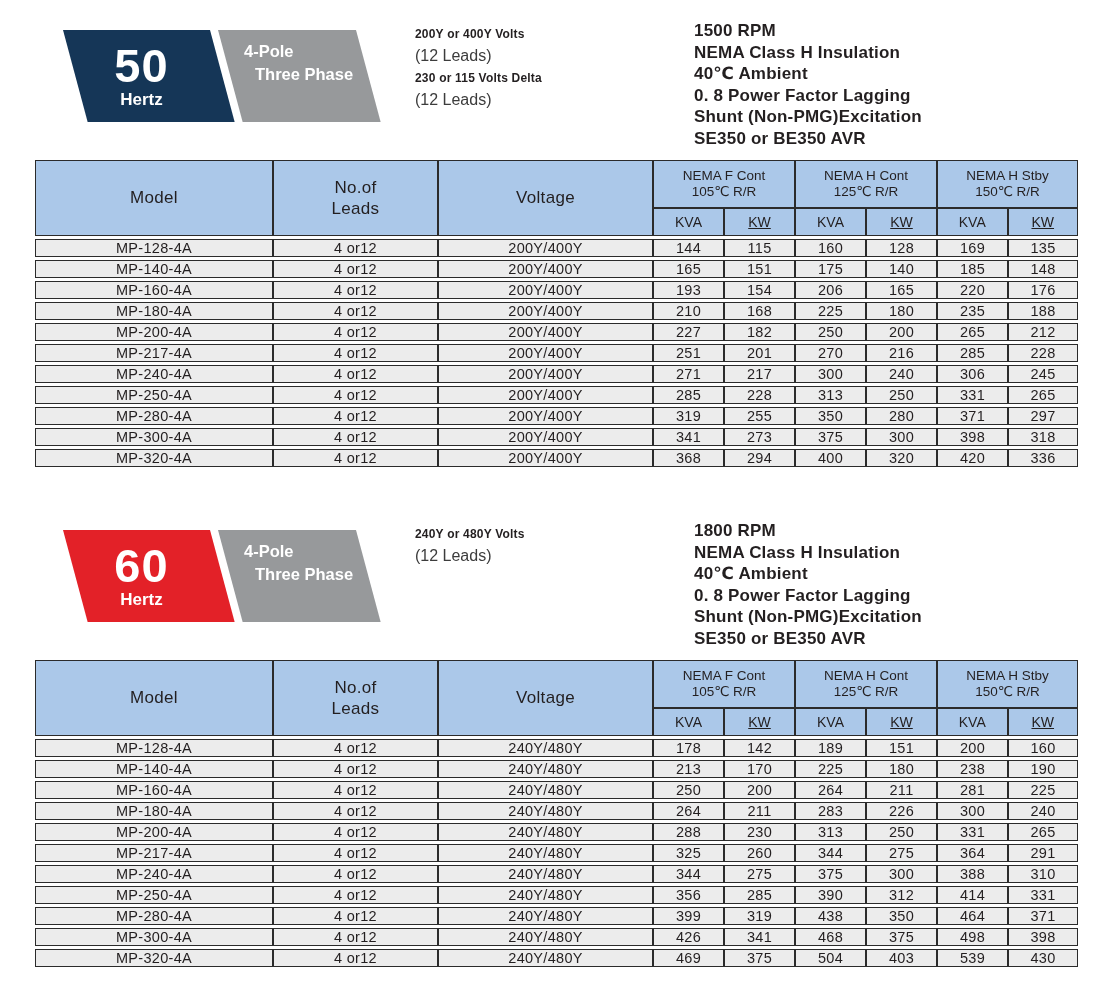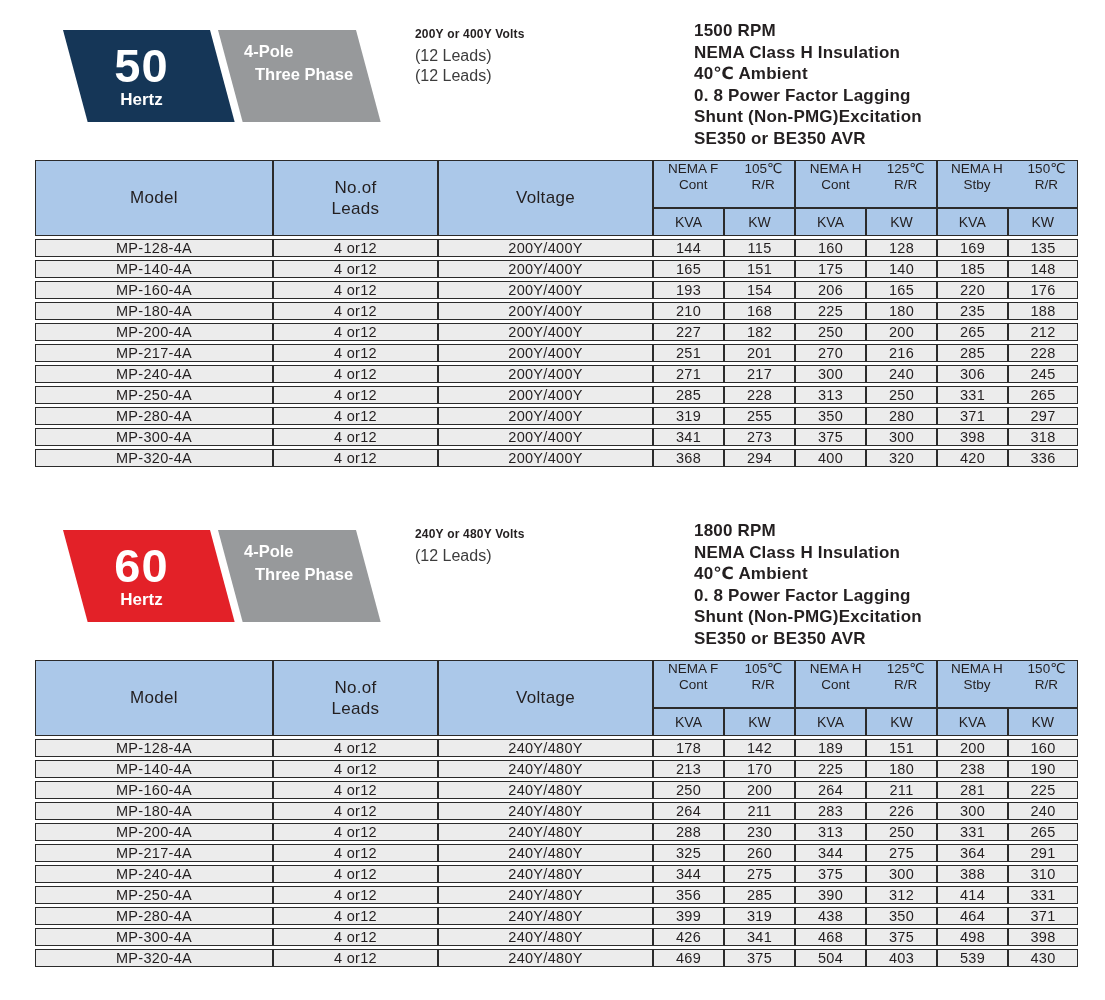--- a/index.html
+++ b/index.html
@@ -47,29 +47,29 @@
     border-collapse:separate; border-spacing:0 3px;
   }
   .spec-table th, .spec-table td {
     border:1px solid var(--border,#2b2b2b);
     text-align:center; vertical-align:middle;
   }
   .spec-table thead th { background:var(--header-blue,#abc8e9); font-weight:400; height:76px; padding:0; }
   th.big { font-size:17px; letter-spacing:0.3px; }
   th.pre { white-space:pre-line; line-height:21px; }
   .grp-top {
-    height:46px; display:flex; flex-direction:row; justify-content:flex-end;
+    height:46px; display:flex; flex-direction:column; justify-content:center;
     font-size:13.5px; line-height:16px;
   }
   .grp-bottom {
     height:28px; display:flex; align-items:stretch;
     border-top:2px solid var(--border,#2b2b2b); font-size:14px;
   }
   .grp-bottom span { flex:1; display:flex; align-items:center; justify-content:center; }
-  .grp-bottom span + span { border-left:2px solid var(--border,#2b2b2b); }
+  .grp-bottom span + span { border-left:2px solid var(--border,#2b2b2b);text-decoration:underline; }
   .spec-table tbody td {
     background:var(--row-gray,#ececec);
     height:16px; line-height:16px; font-size:14.5px; padding:0;
     letter-spacing:0.3px;
   }
 </style>
 </head>
 <body>
 
 <div class="section s1">
@@ -82,20 +82,21 @@
   <div class="para pole-badge" style="background: rgb(151, 153, 155);">
     <div class="para-inner">
       <div class="pole-label">4-Pole</div>
       <div class="phase-label">Three Phase</div>
     </div>
   </div>
 
   <div class="volts-block">
     <div class="volts-bold">200Y or 400Y Volts</div>
     <div class="volts-note">(12 Leads)</div>
+    <div class="volts-bold">230 or 115 Volts Delta</div>
     <div class="volts-note">(12 Leads)</div>
   </div>
 
   <div class="specs-block">
     <div class="spec-line">1500 RPM</div>
     <div class="spec-line">NEMA Class H Insulation</div>
     <div class="spec-line">40℃ Ambient</div>
     <div class="spec-line">0. 8 Power Factor Lagging</div>
     <div class="spec-line">Shunt (Non-PMG)Excitation</div>
     <div class="spec-line">SE350 or BE350 AVR</div>

